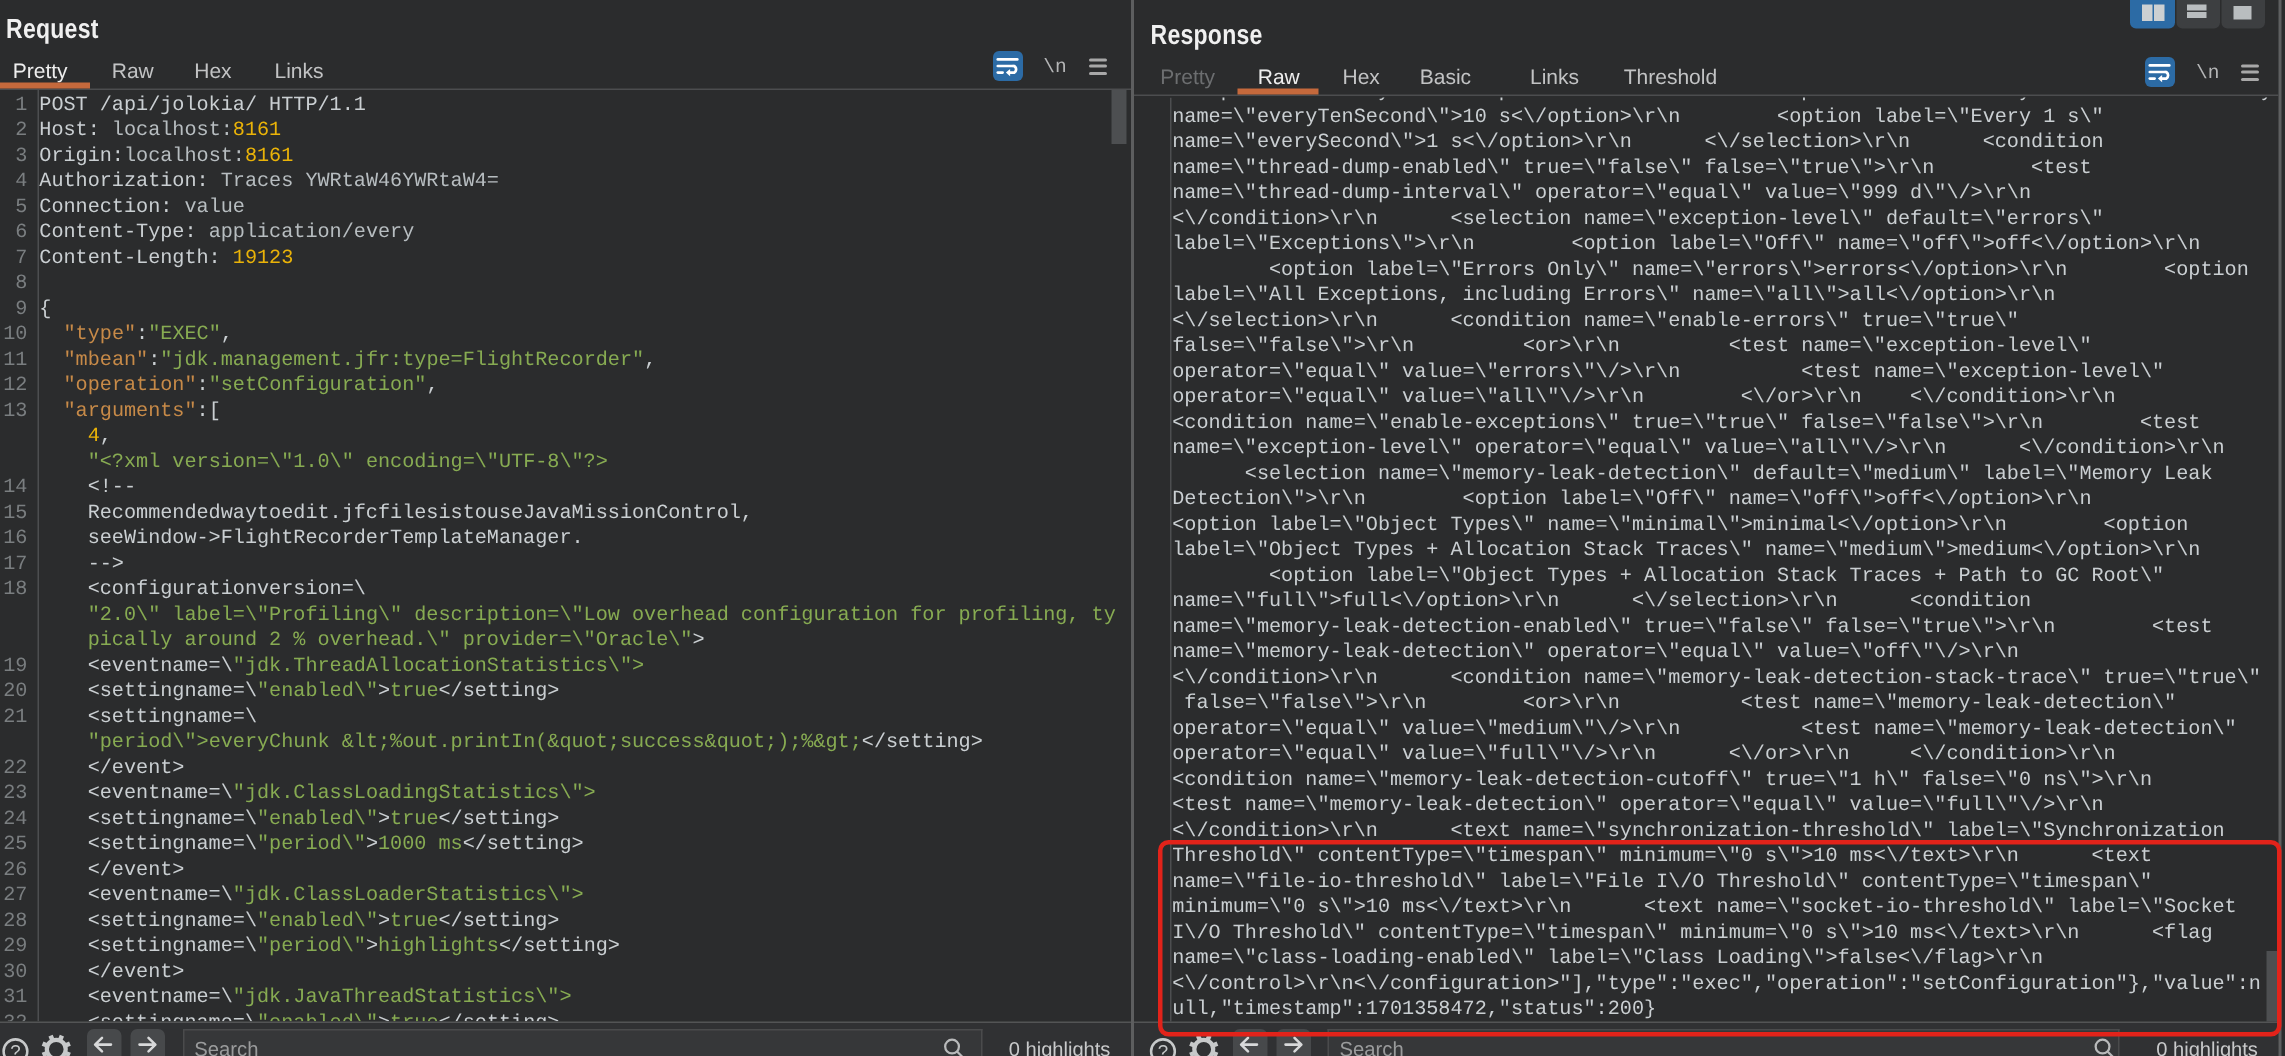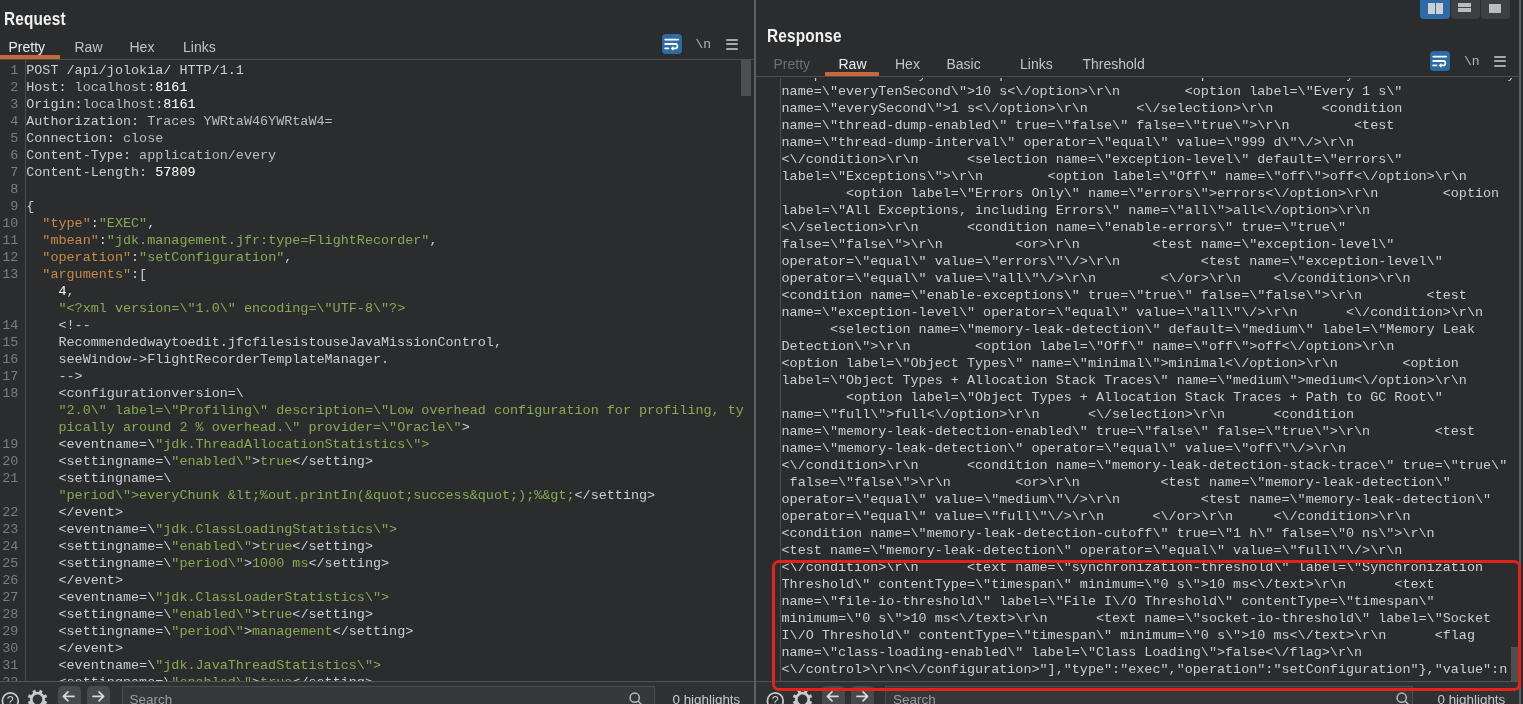--- a/index.html
+++ b/index.html
@@ -1,18 +1,18 @@
 <!DOCTYPE html>
 <html><head><meta charset="utf-8"><style>
 * { margin:0; padding:0; box-sizing:border-box; }
 html,body { width:1523px; height:704px; background:#2b2c2d; overflow:hidden; position:relative;
   font-family:"Liberation Sans",sans-serif; }
 .code { position:absolute; font-family:"Liberation Mono",monospace; font-size:13.45px;
   line-height:17px; color:#cacfd2; white-space:pre; }
-.code .g { color:#87ab52; } .code .o { color:#c78a48; } .code .b { color:#ffffff; }
+.code .g { color:#87ab52; } .code .o { color:#c78a48; } .code .b { color:#eab308; }
 .code .v { color:#b7bdc0; }
 .title { position:absolute; top:8.6px; font-size:18.5px; font-weight:bold; color:#f0f0f0; line-height:20px; transform:scaleX(.83); transform-origin:0 0; letter-spacing:.2px; }
 .tab { position:absolute; top:40px; font-size:14px; color:#c2c3c4; line-height:15px; }
 .tab.sel { color:#eeeeee; }
 .tab.dis { color:#6c6e70; }
 .wrapbtn { position:absolute; width:20px; height:20px; background:#2c6ba5; border-radius:4px; }
 .nlico { position:absolute; font-family:"Liberation Mono",monospace; font-size:13px; color:#b5b6b7; }
 .abtn { position:absolute; width:23px; height:22px; background:#47494b; border-radius:4.5px; }
 </style></head><body>
 <div style="position:absolute;left:0;top:0;width:754px;height:681px;overflow:hidden;background:#2b2c2d">
@@ -73,23 +73,23 @@
 28
 29
 30
 31
 32</pre>
 <div style="position:absolute;left:24.5px;top:0;width:1px;height:622px;background:#4d4e50"></div>
 <pre class="code " style="left:26.2px;top:2.3999999999999986px">POST /api/jolokia/ HTTP/1.1
 Host: <span class="v">localhost:</span><span class="b">8161</span>
 Origin:<span class="v">localhost:</span><span class="b">8161</span>
 Authorization: <span class="v">Traces YWRtaW46YWRtaW4=</span>
-Connection: <span class="v">close</span>
+Connection: <span class="v">value</span>
 Content-Type: <span class="v">application/every</span>
-Content-Length: <span class="b">57809</span>
+Content-Length: <span class="b">19123</span>
 
 {
   <span class="o">"type"</span>:<span class="g">"EXEC"</span>,
   <span class="o">"mbean"</span>:<span class="g">"jdk.management.jfr:type=FlightRecorder"</span>,
   <span class="o">"operation"</span>:<span class="g">"setConfiguration"</span>,
   <span class="o">"arguments"</span>:[
     <span class="b">4</span>,
     <span class="g">"&lt;?xml version=\"1.0\" encoding=\"UTF-8\"?&gt;</span>
     &lt;!--
     Recommendedwaytoedit.jfcfilesistouseJavaMissionControl,
@@ -102,21 +102,21 @@
     &lt;settingname=\<span class="g">"enabled\"</span>&gt;<span class="g">true</span>&lt;/setting&gt;
     &lt;settingname=\
     <span class="g">"period\"&gt;everyChunk &amp;lt;%out.printIn(&amp;quot;success&amp;quot;);%&amp;gt;</span>&lt;/setting&gt;
     &lt;/event&gt;
     &lt;eventname=\<span class="g">"jdk.ClassLoadingStatistics\"&gt;</span>
     &lt;settingname=\<span class="g">"enabled\"</span>&gt;<span class="g">true</span>&lt;/setting&gt;
     &lt;settingname=\<span class="g">"period\"</span>&gt;<span class="g">1000 ms</span>&lt;/setting&gt;
     &lt;/event&gt;
     &lt;eventname=\<span class="g">"jdk.ClassLoaderStatistics\"&gt;</span>
     &lt;settingname=\<span class="g">"enabled\"</span>&gt;<span class="g">true</span>&lt;/setting&gt;
-    &lt;settingname=\<span class="g">"period\"</span>&gt;<span class="g">management</span>&lt;/setting&gt;
+    &lt;settingname=\<span class="g">"period\"</span>&gt;<span class="g">highlights</span>&lt;/setting&gt;
     &lt;/event&gt;
     &lt;eventname=\<span class="g">"jdk.JavaThreadStatistics\"&gt;</span>
     &lt;settingname=\<span class="g">"enabled\"</span>&gt;<span class="g">true</span>&lt;/setting&gt;</pre>
 <div style="position:absolute;left:740.5px;top:0.5px;width:10.5px;height:36px;background:#4d4f51"></div>
 </div>
 </div>
 <div style="position:absolute;left:0px;top:681px;width:754px;height:23px;background:#303133;border-top:1px solid #535455"></div>
 <svg style="position:absolute;left:1px;top:691px" width="20" height="22" viewBox="0 0 20 22">
 <circle cx="9.3" cy="9.8" r="7.9" fill="none" stroke="#c7c9ca" stroke-width="1.7"></circle>
 <text x="9.3" y="14.2" font-family="Liberation Sans" font-size="12.5" fill="#c7c9ca" text-anchor="middle">?</text>
@@ -143,21 +143,21 @@
       </g>
     </svg></div>
 <div style="position:absolute;left:121.5px;top:686px;width:533px;height:18px;background:#363739;border:1px solid #4a4b4c;border-bottom:none"></div>
 <div style="position:absolute;left:129.5px;top:691.8px;font-size:13.5px;color:#9a9b9c">Search</div>
 <svg style="position:absolute;left:628px;top:691px" width="16" height="16" viewBox="0 0 16 16">
 <circle cx="6.7" cy="6.7" r="4.6" fill="none" stroke="#b9babb" stroke-width="1.5"></circle>
 <line x1="10.2" y1="10.2" x2="14" y2="14" stroke="#b9babb" stroke-width="1.5"></line>
   </svg>
 <div style="position:absolute;left:672.5px;top:691.8px;font-size:13.4px;color:#c9cacb">0 highlights</div>
 <div style="position:absolute;left:754px;top:0;width:1.5px;height:704px;background:#5d5e5f"></div>
-<div style="position:absolute;left:756px;top:17px;width:763px;height:681px;overflow:hidden;background:#2b2c2d">
+<div style="position:absolute;left:756px;top:4px;width:763px;height:681px;overflow:hidden;background:#2b2c2d">
 <div style="position:absolute;left:0;top:0;width:763px;height:60px;background:#2b2c2d"></div>
 <div class="title" style="left:10.5px">Response</div>
 <div class="tab dis" style="left:17.5px">Pretty</div>
 <div class="tab sel" style="left:82.5px">Raw</div>
 <div class="tab" style="left:139px">Hex</div>
 <div class="tab" style="left:190.5px">Basic</div>
 <div class="tab" style="left:264px">Links</div>
 <div class="tab" style="left:326.5px">Threshold</div>
 <div style="position:absolute;left:0;top:58.5px;width:763px;height:1px;background:#4c4d4f"></div>
 <div style="position:absolute;left:69px;top:55px;width:54px;height:3.5px;background:#c5693c"></div>

